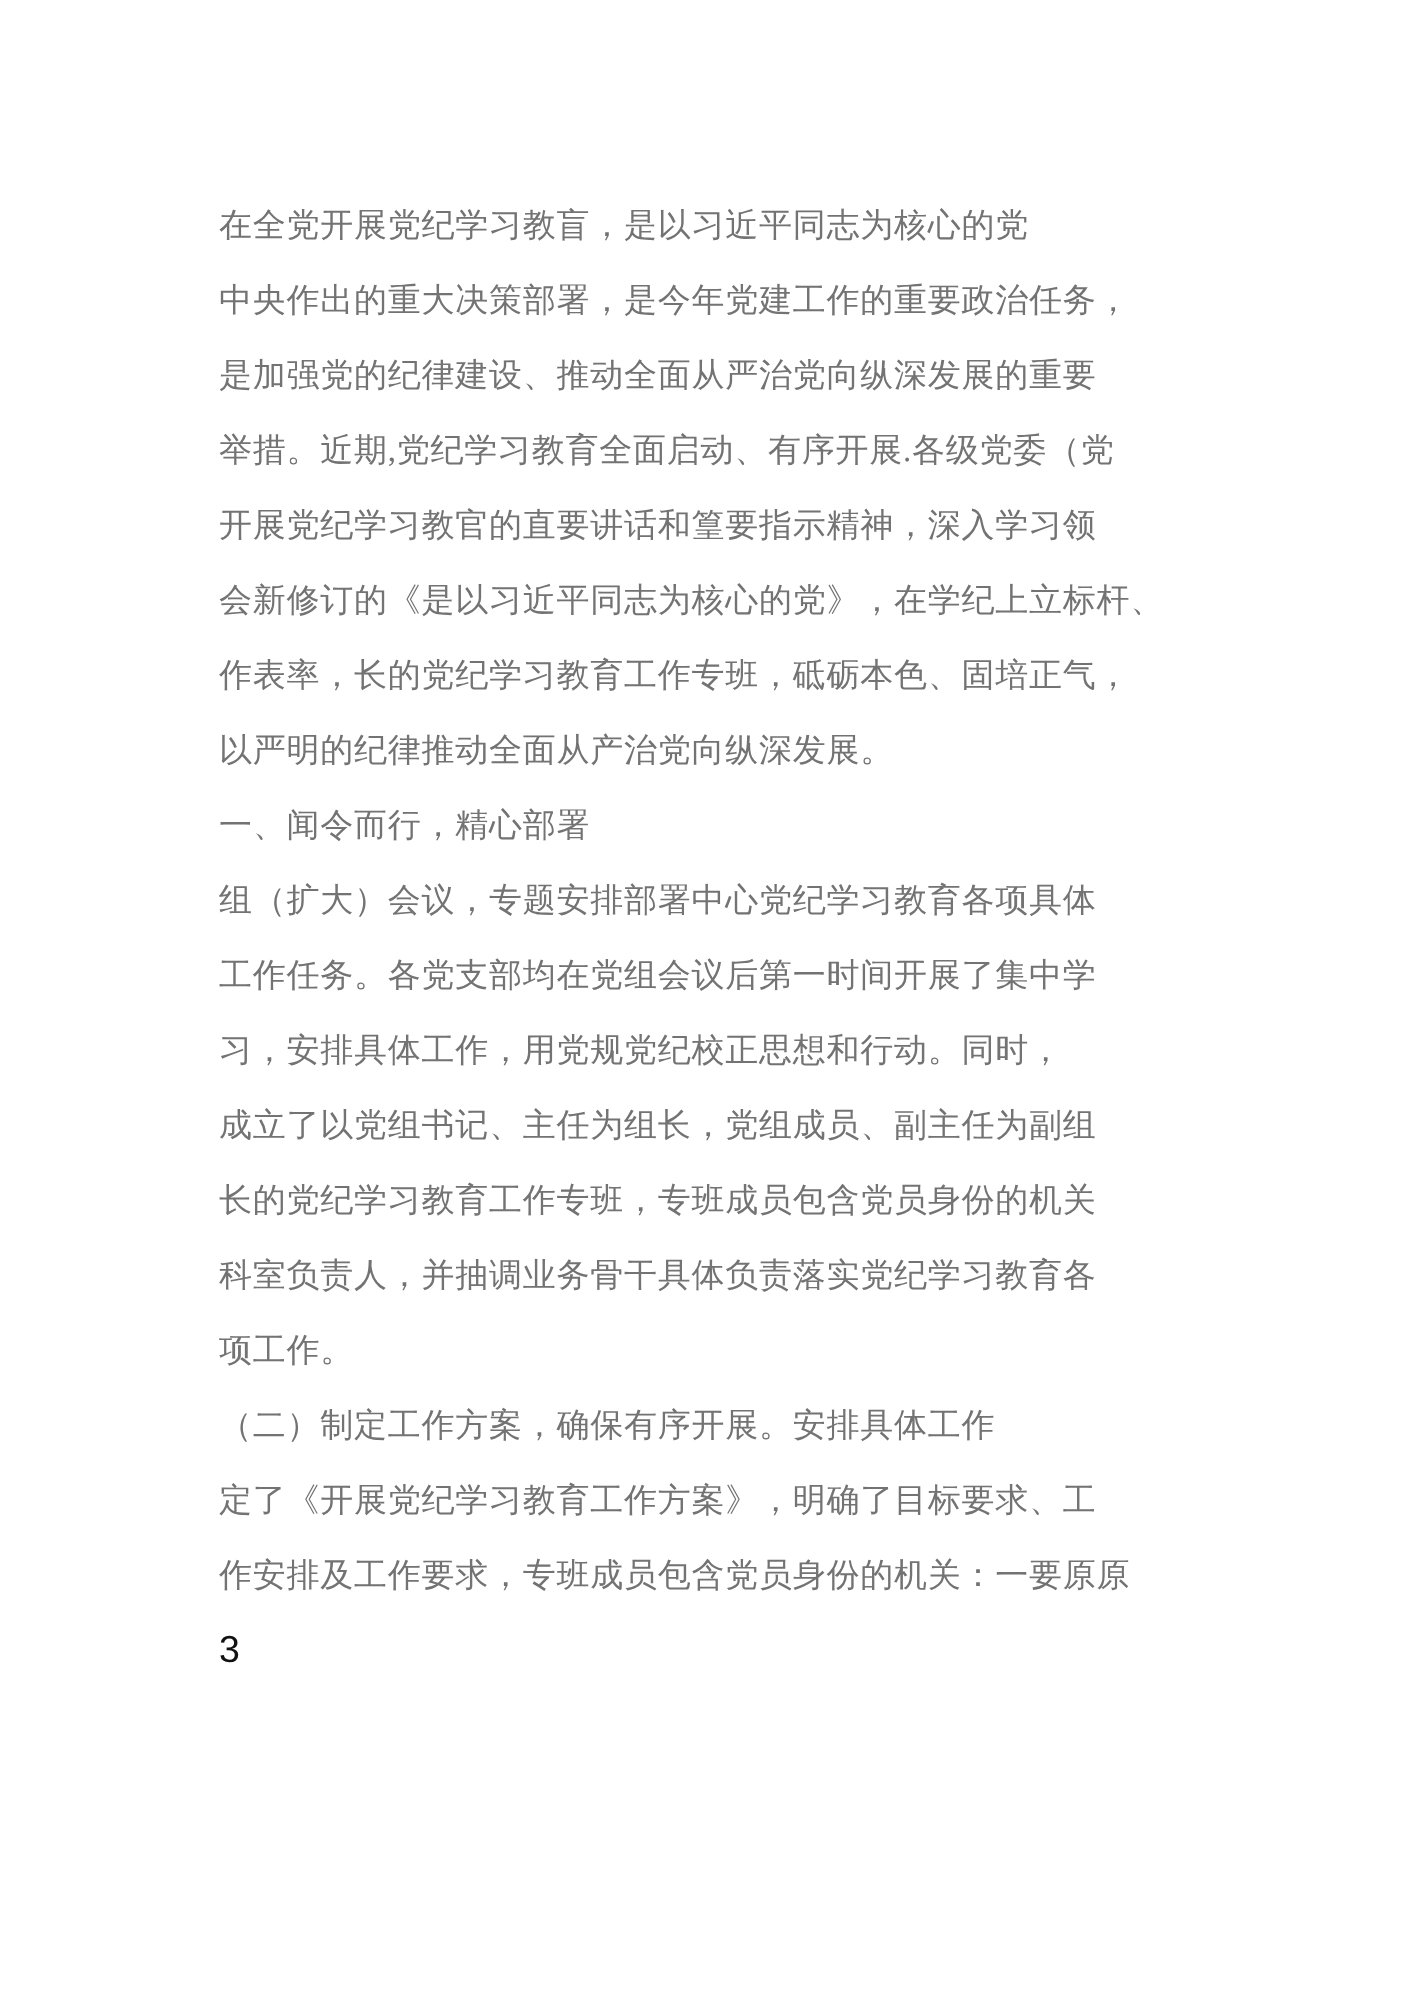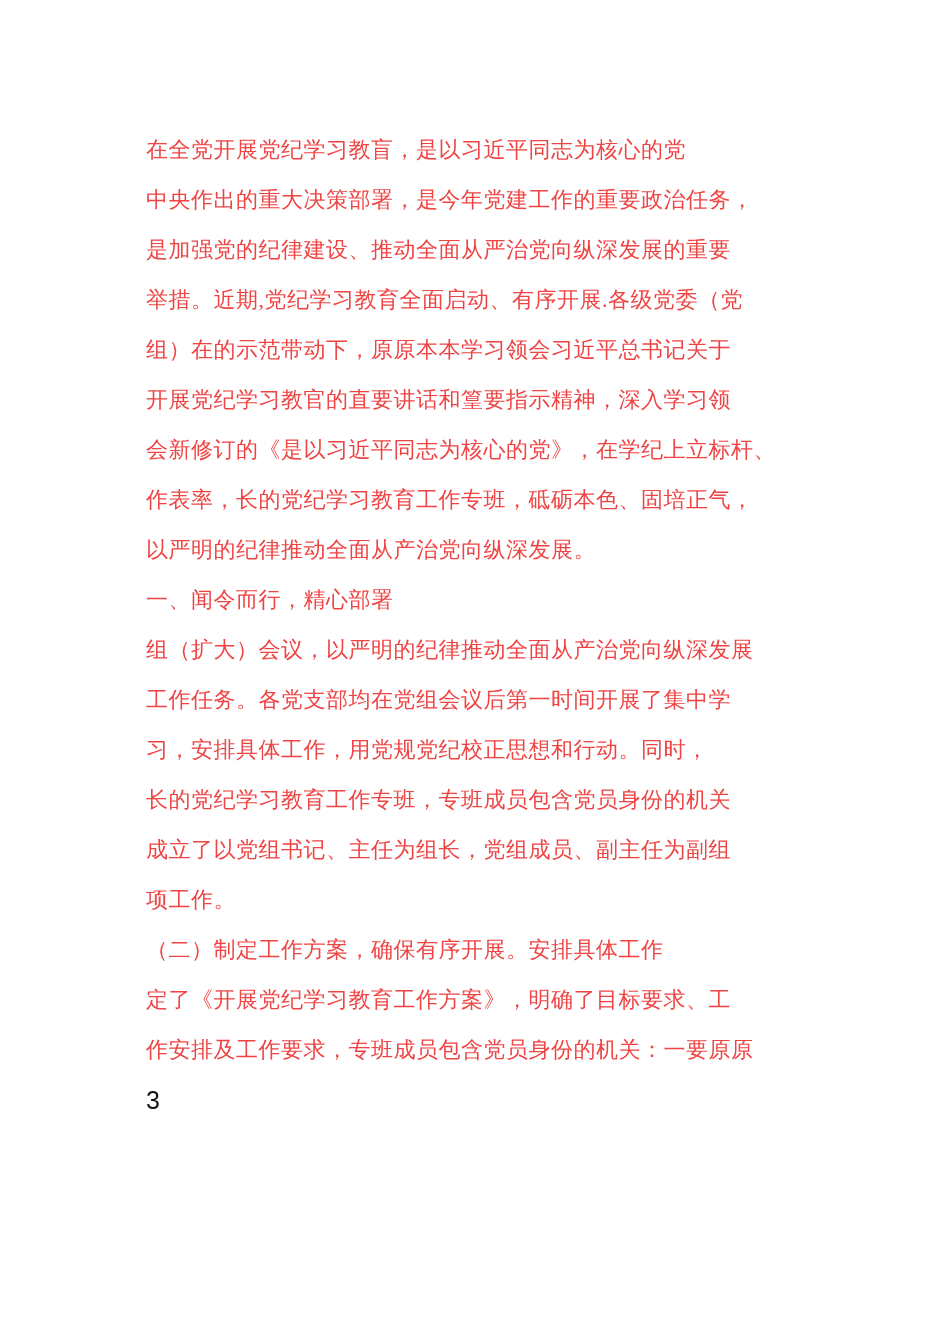--- a/index.html
+++ b/index.html
@@ -18,51 +18,51 @@
     position: absolute;
     left: 146px;
     top: 125px;
     width: 700px;
   }
   .line {
     height: 50px;
     line-height: 50px;
     font-size: 22px;
     letter-spacing: 0.5px;
-    color: #ef4444;
+    color: #737373;
     font-family: "Liberation Serif", "DejaVu Serif", serif;
     white-space: nowrap;
     font-weight: 400;
   }
   .page-num {
     font-family: "Liberation Sans", "DejaVu Sans", sans-serif;
     font-size: 25px;
     letter-spacing: 0;
     color: #111111;
   }
 </style>
 </head>
 <body>
 
 <div class="page">
   <div class="content">
     <div class="line">在全党开展党纪学习教盲，是以习近平同志为核心的党</div>
     <div class="line">中央作出的重大决策部署，是今年党建工作的重要政治任务，</div>
     <div class="line">是加强党的纪律建设、推动全面从严治党向纵深发展的重要</div>
     <div class="line">举措。近期,党纪学习教育全面启动、有序开展.各级党委（党</div>
-    <div class="line">组）在的示范带动下，原原本本学习领会习近平总书记关于</div>
     <div class="line">开展党纪学习教官的直要讲话和篁要指示精神，深入学习领</div>
     <div class="line">会新修订的《是以习近平同志为核心的党》，在学纪上立标杆、</div>
     <div class="line">作表率，长的党纪学习教育工作专班，砥砺本色、固培正气，</div>
     <div class="line">以严明的纪律推动全面从产治党向纵深发展。</div>
     <div class="line">一、闻令而行，精心部署</div>
-    <div class="line">组（扩大）会议，以严明的纪律推动全面从产治党向纵深发展</div>
+    <div class="line">组（扩大）会议，专题安排部署中心党纪学习教育各项具体</div>
     <div class="line">工作任务。各党支部均在党组会议后第一时间开展了集中学</div>
     <div class="line">习，安排具体工作，用党规党纪校正思想和行动。同时，</div>
+    <div class="line">成立了以党组书记、主任为组长，党组成员、副主任为副组</div>
     <div class="line">长的党纪学习教育工作专班，专班成员包含党员身份的机关</div>
-    <div class="line">成立了以党组书记、主任为组长，党组成员、副主任为副组</div>
+    <div class="line">科室负责人，并抽调业务骨干具体负责落实党纪学习教育各</div>
     <div class="line">项工作。</div>
     <div class="line">（二）制定工作方案，确保有序开展。安排具体工作</div>
     <div class="line">定了《开展党纪学习教育工作方案》，明确了目标要求、工</div>
     <div class="line">作安排及工作要求，专班成员包含党员身份的机关：一要原原</div>
     <div class="line page-num">3</div>
   </div>
 </div>
 
 </body></html>

